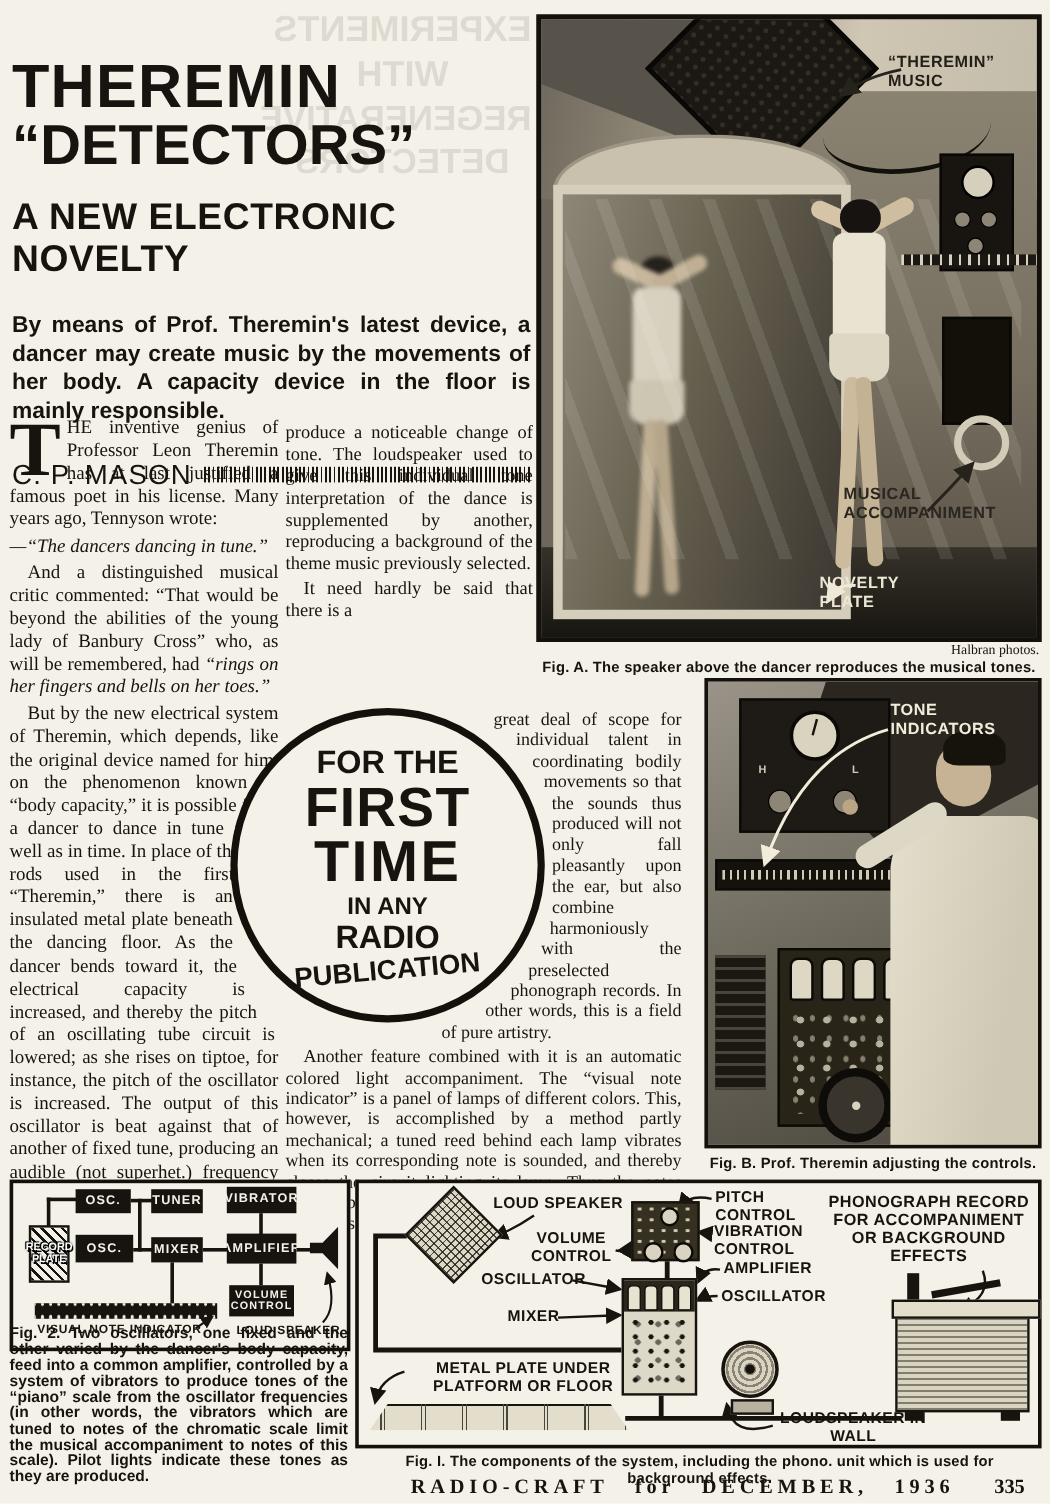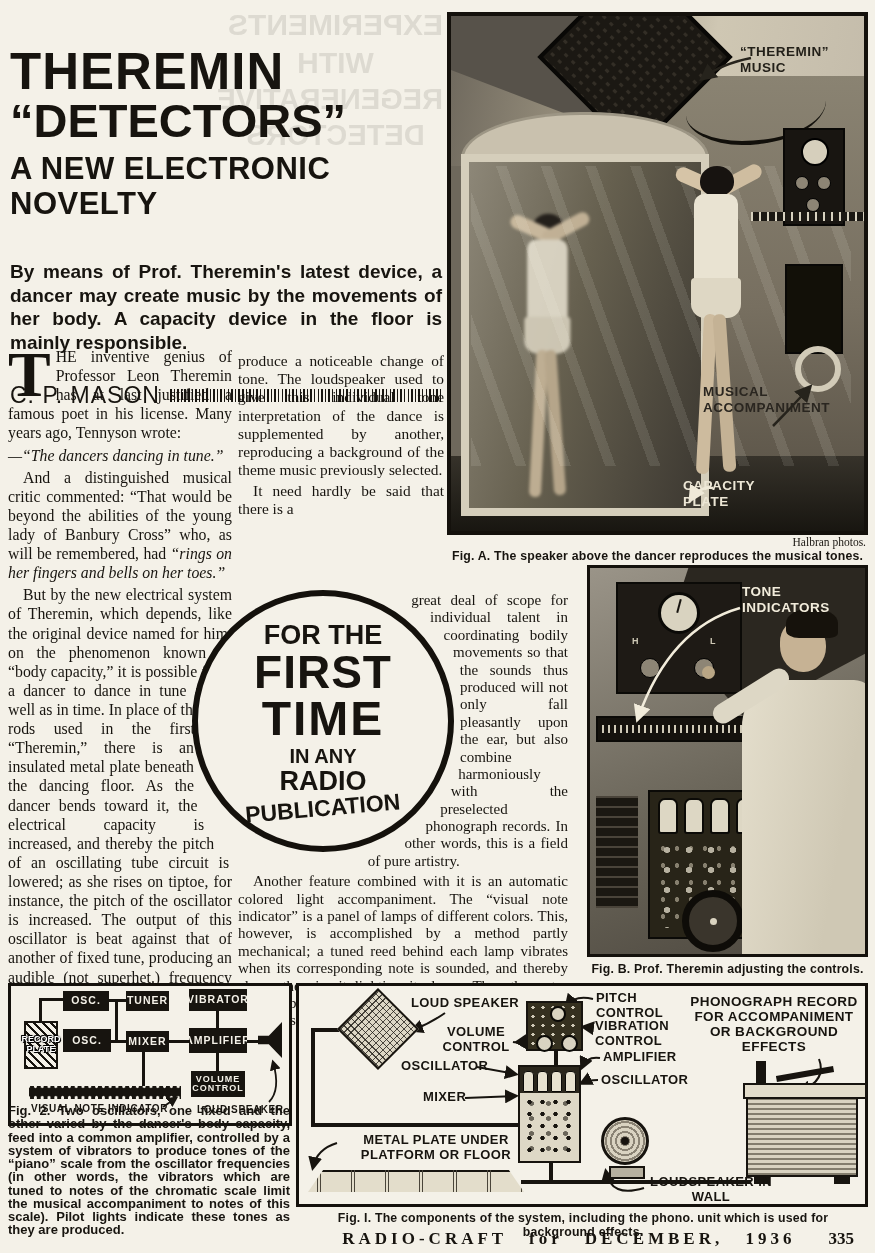--- a/index.html
+++ b/index.html
@@ -9,21 +9,21 @@
 
   
   .ghost{left:228px;top:6px;width:215px;transform:scaleX(-1);opacity:.13;color:#4a463c;
     font-family:"Liberation Sans",sans-serif;font-weight:bold;text-align:center;line-height:1.25;}
   .ghost .g0{font-size:30px;} .ghost .g1{font-size:29px;} .ghost .g2{font-size:29px;}
 
   
   .title{left:10px;top:48px;width:430px;font-family:"Liberation Sans",sans-serif;font-weight:bold;}
   .t1{font-size:51px;line-height:.96;letter-spacing:1px;}
   .t2{font-size:47px;line-height:1.0;letter-spacing:0px;}
-  .t3{font-size:31px;line-height:1.12;margin-top:8px;letter-spacing:.5px;}
+  .t3{font-size:31px;line-height:1.12;margin-top:20px;letter-spacing:.5px;}
   .deck{left:10px;top:260px;width:432px;font-family:"Liberation Sans",sans-serif;font-weight:bold;
     font-size:19px;line-height:1.24;text-align:justify;}
   .author-row{left:10px;top:382px;width:432px;display:flex;align-items:center;gap:10px;}
   .author{font-family:"Liberation Sans",sans-serif;font-size:23px;letter-spacing:1px;}
   .rule-hatch{flex:1;height:13px;background:repeating-linear-gradient(90deg,#17140f 0 1.5px,transparent 1.5px 3.6px);}
 
   
   .bodycol{text-align:justify;font-size:15.8px;line-height:1.21;}
   .bodycol p{margin:0 0 3px;text-indent:15px;}
   .bodycol p.ni{text-indent:0;}
@@ -79,21 +79,21 @@
   .pa-box1{left:332px;top:112px;width:58px;height:94px;background:#181511;border:2px solid #090806;}
   .pa-dial{position:absolute;left:16px;top:8px;width:24px;height:24px;border-radius:50%;background:#d6cfbc;border:2px solid #000;}
   .pa-knob{position:absolute;width:12px;height:12px;border-radius:50%;background:#8d8575;border:1px solid #000;}
   .pa-box2{left:334px;top:248px;width:54px;height:86px;background:#121008;border:2px solid #090806;}
   .pa-rail{left:300px;top:196px;width:121px;height:9px;background:#1c1914;
     background-image:repeating-linear-gradient(90deg,#d8d2c0 0 2px,transparent 2px 8px);}
   .pa-ring{left:344px;top:330px;width:46px;height:46px;border-radius:50%;border:6px solid #d2cbb8;box-sizing:border-box;}
   .palabel{font-family:"Liberation Sans",sans-serif;font-weight:bold;font-size:13.5px;line-height:1.18;
     text-align:left;letter-spacing:.5px;}
   .pa-lmusic{right:14px;top:28px;width:110px;color:#221f18;}
-  .pa-laccomp{left:252px;top:368px;width:160px;color:#2a2620;}
+  .pa-laccomp{left:252px;top:388px;width:160px;color:#2a2620;}
   .pa-lplate{left:232px;top:462px;width:110px;color:#ece6d5;}
   .credit{left:447px;top:536px;width:419px;text-align:right;font-size:11.5px;}
   .capA{left:447px;top:549px;width:421px;}
   .cap{font-family:"Liberation Sans",sans-serif;font-weight:bold;font-size:12.3px;text-align:center;letter-spacing:.2px;}
 
   
   .photoB{left:587px;top:565px;width:281px;height:392px;box-sizing:border-box;border:3px solid #14110c;
     background:linear-gradient(160deg,#9a9488,#6b665a 55%,#4c473e);overflow:hidden;}
   .pb-corner{left:0;top:0;width:281px;height:150px;background:#2b2720;
     clip-path:polygon(35% 0,100% 0,100% 55%,55% 100%,28% 40%);}
@@ -266,21 +266,21 @@
       <div class="pa-dial"></div>
       <div class="pa-knob" style="left:10px;top:46px;"></div>
       <div class="pa-knob" style="left:32px;top:46px;"></div>
       <div class="pa-knob" style="left:21px;top:68px;"></div>
     </div>
     <div class="abs pa-box2"></div>
     <div class="abs pa-rail"></div>
     <div class="abs pa-ring"></div>
     <div class="abs palabel pa-lmusic">“THEREMIN” MUSIC</div>
     <div class="abs palabel pa-laccomp">MUSICAL ACCOMPANIMENT</div>
-    <div class="abs palabel pa-lplate">CAPACITY PLATE</div>
+    <div class="abs palabel pa-lplate">NOVELTY PLATE</div>
     <svg class="overlay" width="421" height="523" viewBox="0 0 421 523">
       <defs>
           <marker id="ahA" markerWidth="7" markerHeight="7" refX="5" refY="3.5" orient="auto">
             <path d="M0,0 L7,3.5 L0,7 z" fill="#efe9d8"></path>
           </marker>
       <marker id="ahAd" markerWidth="7" markerHeight="7" refX="5" refY="3.5" orient="auto">
             <path d="M0,0 L7,3.5 L0,7 z" fill="#26231c"></path>
           </marker>
         </defs>
       <path d="M 300 42 Q 270 48 252 62" stroke="#26231c" stroke-width="2.5" fill="none" marker-end="url(#ahAd)"></path>

